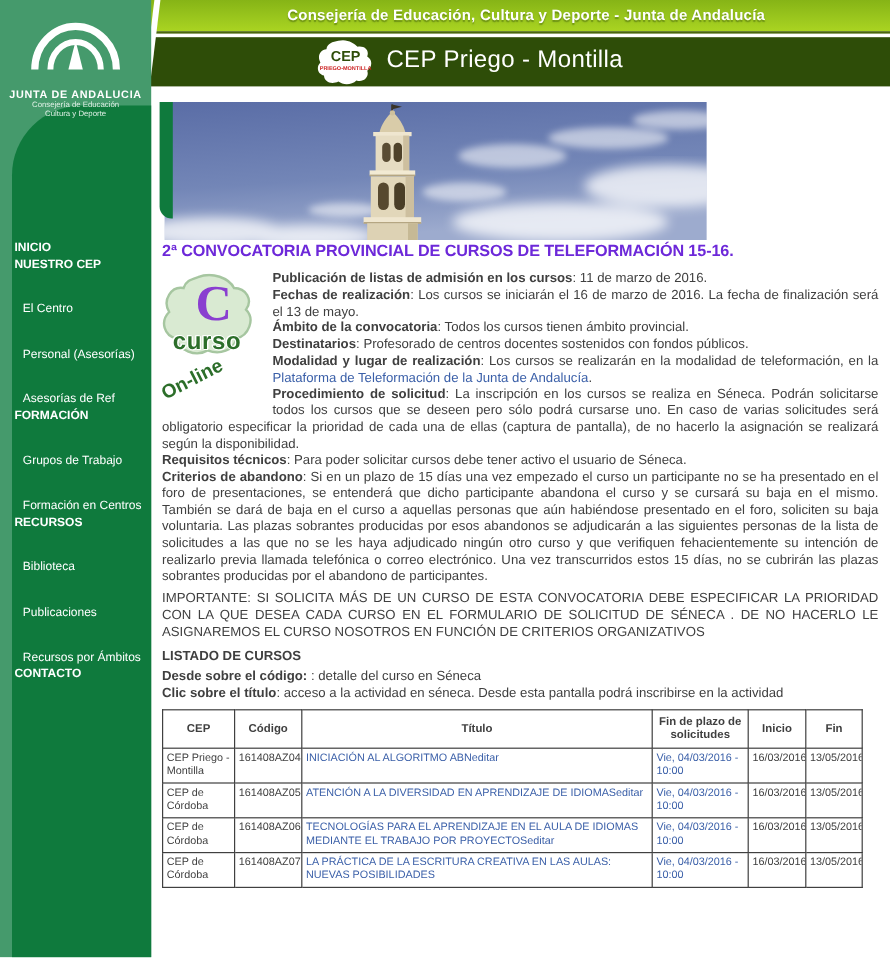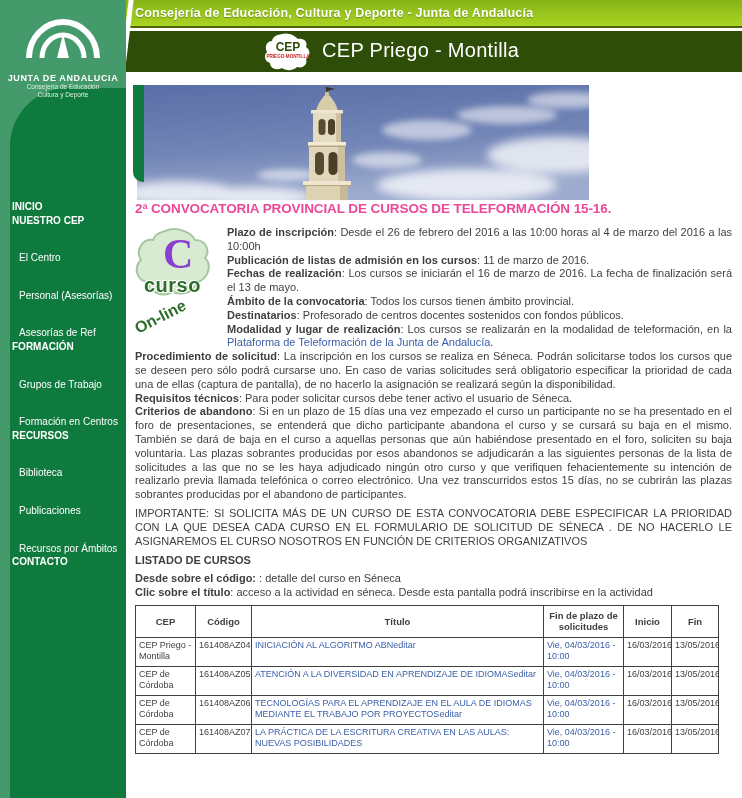--- a/index.html
+++ b/index.html
@@ -9,21 +9,21 @@
     background:#ffffff; font-family:"Liberation Sans", sans-serif;
   }
 
   
   .topbar {
     position:absolute; left:0; top:0; right:0; height:28px;
     background:linear-gradient(180deg,#86b416 0%,#9cc81e 62%,#aad421 100%);
     border-bottom:2px solid #4a650e; z-index:2;
   }
   .topbar-text {
-    position:absolute; left:135px; right:0; top:6px; 
+    position:absolute; left:135px; right:0; top:6px; text-align:center;
     color:#ffffff; font-weight:bold; font-size:12.5px; letter-spacing:.2px;
     text-shadow:0 1px 1px rgba(60,90,10,.5);
   }
   .darkbar {
     position:absolute; left:0; top:31px; right:0; height:41px;
     background:#2e4d08; z-index:2;
   }
   .cep-badge { position:absolute; left:262px; top:2px; width:52px; height:38px; }
   .site-title {
     position:absolute; left:322px; top:8px; color:#ffffff;
@@ -59,21 +59,21 @@
     position:absolute; left:133px; top:85px; width:11px; height:97px;
     background:#0f7a3d; border-bottom-left-radius:10px; z-index:1;
   }
   .photo { position:absolute; left:137px; top:85px; width:452px; height:115px; z-index:0; }
 
   
   .content {
     position:absolute; left:135px; top:201px; width:597px; color:#3f3f3f; z-index:1;
   }
   .page-title {
-    font-size:13.5px; font-weight:bold; color:#ec4899; margin:0 0 10px 0; letter-spacing:-.1px;
+    font-size:13.5px; font-weight:bold; color:#6d28d9; margin:0 0 10px 0; letter-spacing:-.1px;
   }
   .content p { font-size:11px; line-height:13.8px; margin:0; text-align:justify; }
   .content p.intro { margin-bottom:7px; }
   .content a { color:#3a5fa8; text-decoration:none; }
   .important-note { margin-top:5px !important; }
   .listado { font-weight:bold; margin-top:6px !important; margin-bottom:4px !important; }
   .clic-block { margin-bottom:5px; }
 
   
   .curso-logo { float:left; width:86px; height:114px; margin:2px 6px 0 0; position:relative; }
@@ -218,21 +218,20 @@
       <svg width="86" height="80" viewBox="0 0 86 80">
         <path d="M30,3 C42,-2 56,4 60,12 C70,12 76,22 70,30 C78,38 72,52 62,54 C60,64 48,68 38,64 C28,70 14,64 12,54 C2,52 -2,40 6,32 C0,22 8,10 18,12 C20,6 24,5 30,3 Z" fill="#d9ead2" stroke="#a6c6a0" stroke-width="2"></path>
       </svg>
       <span class="curso-c">C</span>
       <span class="curso-word">curso</span>
       <span class="curso-online">On-line</span>
     </div>
 
 
     <div>
-        <p class="detail"><b>Plazo de inscripción</b>: Desde el 26 de febrero del 2016 a las 10:00 horas al 4 de marzo del 2016 a las 10:00h</p>
         <p class="detail"><b>Publicación de listas de admisión en los cursos</b>: 11 de marzo de 2016.</p>
         <p class="detail"><b>Fechas de realización</b>: Los cursos se iniciarán el 16 de marzo de 2016. La fecha de finalización será el 13 de mayo.</p>
         <p class="detail"><b>Ámbito de la convocatoria</b>: Todos los cursos tienen ámbito provincial.</p>
         <p class="detail"><b>Destinatarios</b>: Profesorado de centros docentes sostenidos con fondos públicos.</p>
         <p class="detail"><b>Modalidad y lugar de realización</b>: Los cursos se realizarán en la modalidad de teleformación, en la <a href="#">Plataforma de Teleformación de la Junta de Andalucía</a>.</p>
         <p class="detail"><b>Procedimiento de solicitud</b>: La inscripción en los cursos se realiza en Séneca. Podrán solicitarse todos los cursos que se deseen pero sólo podrá cursarse uno. En caso de varias solicitudes será obligatorio especificar la prioridad de cada una de ellas (captura de pantalla), de no hacerlo la asignación se realizará según la disponibilidad.</p>
         <p class="detail"><b>Requisitos técnicos</b>: Para poder solicitar cursos debe tener activo el usuario de Séneca.</p>
         <p class="detail"><b>Criterios de abandono</b>: Si en un plazo de 15 días una vez empezado el curso un participante no se ha presentado en el foro de presentaciones, se entenderá que dicho participante abandona el curso y se cursará su baja en el mismo. También se dará de baja en el curso a aquellas personas que aún habiéndose presentado en el foro, soliciten su baja voluntaria. Las plazas sobrantes producidas por esos abandonos se adjudicarán a las siguientes personas de la lista de solicitudes a las que no se les haya adjudicado ningún otro curso y que verifiquen fehacientemente su intención de realizarlo previa llamada telefónica o correo electrónico. Una vez transcurridos estos 15 días, no se cubrirán las plazas sobrantes producidas por el abandono de participantes.</p>
       </div>
 

